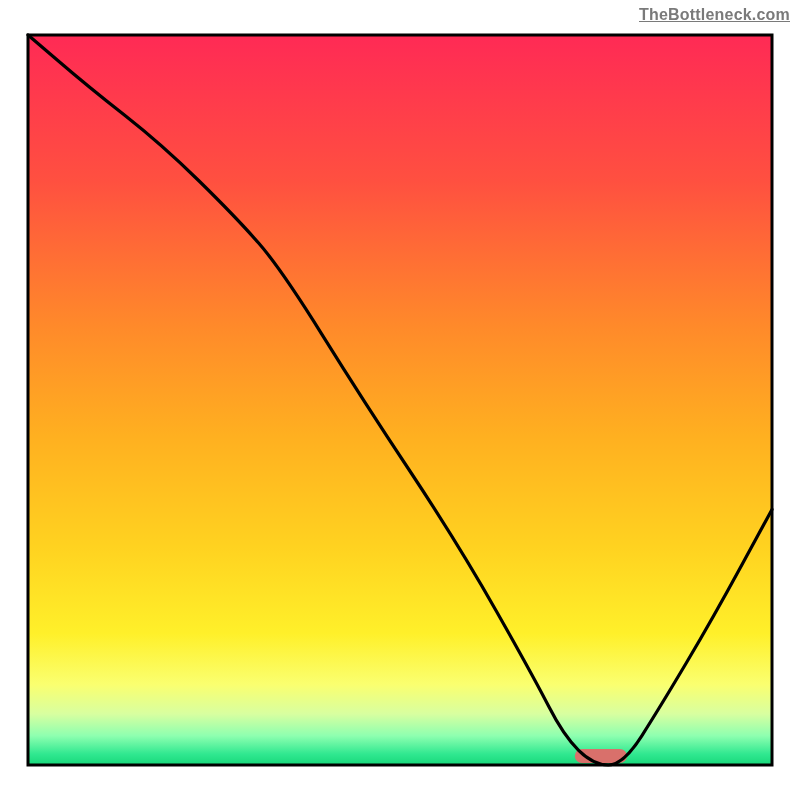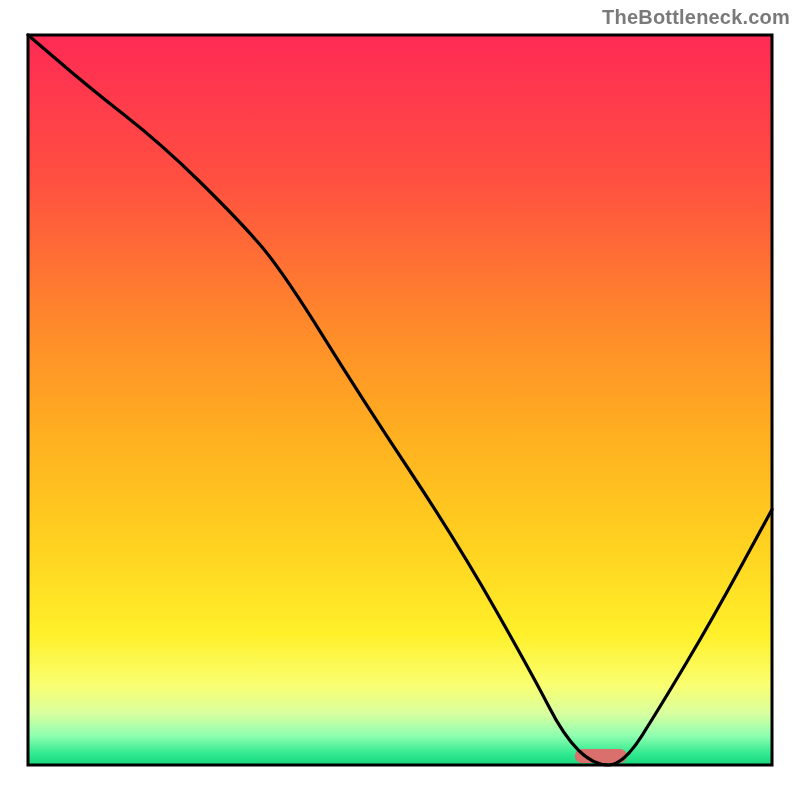--- a/index.html
+++ b/index.html
@@ -13,25 +13,26 @@
   }
   .chart-container {
     position: relative;
     width: 800px;
     height: 800px;
   }
   .watermark {
     position: absolute;
     top: 6px;
     right: 10px;
-    font-size: 20px;
+    font-size: 16px;
     font-weight: 600;
     color: #7a7a7a;
     letter-spacing: 0.2px;
     user-select: none;
+    text-decoration: underline;
   }
   svg.plot {
     position: absolute;
     left: 0;
     top: 0;
     width: 800px;
     height: 800px;
     display: block;
   }
 </style>

